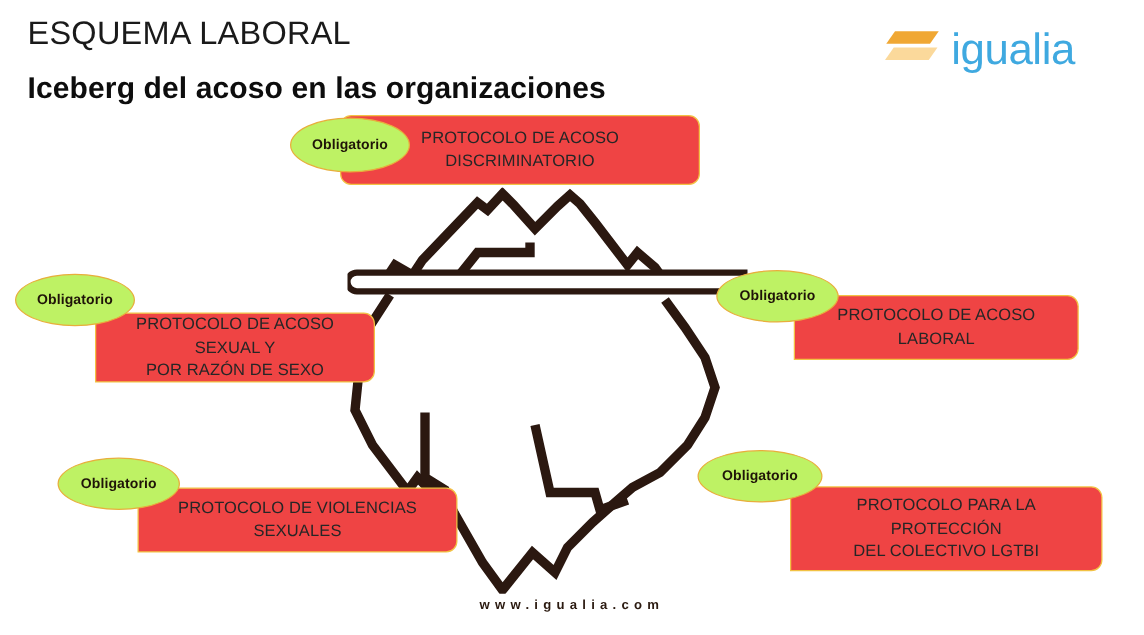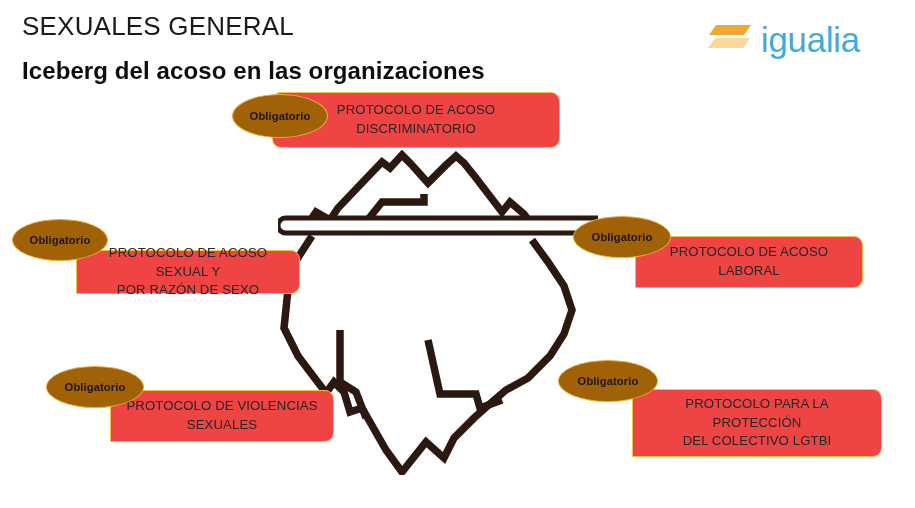--- a/index.html
+++ b/index.html
@@ -89,50 +89,50 @@
     font-size: 13.2px;
     color: #262626;
     line-height: 1.42;
     letter-spacing: 0.1px;
     padding: 0 14px;
     white-space: pre-line;
   }
   .badge {
     position: absolute;
     box-sizing: border-box;
-    background: #a16207;
+    background: #bef264;
     border: 1px solid #E8AE3C;
     border-radius: 50%;
     display: flex;
     align-items: center;
     justify-content: center;
     z-index: 5;
   }
   .badge-text {
     font-size: 11.2px;
     font-weight: bold;
     color: #1f1408;
     letter-spacing: 0.1px;
     white-space: nowrap;
   }
 
   
   #box-top        { left: 272px; top: 92px;  width: 288px; height: 56px;
                     border-radius: 9px; }
   #badge-top      { left: 232px; top: 94px;  width: 96px;  height: 44px; }
 
-  #box-left       { left: 76px;  top: 250px; width: 224px; height: 44px;
+  #box-left       { left: 76px;  top: 250px; width: 224px; height: 56px;
                     border-radius: 0 9px 9px 0; border-left: 1.4px solid #F2C244; justify-content: flex-end; }
   #badge-left     { left: 12px;  top: 219px; width: 96px;  height: 42px; }
 
   #box-right      { left: 635px; top: 236px; width: 228px; height: 52px;
                     border-radius: 0 9px 9px 0; }
   #badge-right    { left: 573px; top: 216px; width: 98px;  height: 42px; }
 
-  #box-bottomleft { left: 110px; top: 390px; width: 224px; height: 52px;
+  #box-bottomleft { left: 110px; top: 390px; width: 256px; height: 52px;
                     border-radius: 0 9px 9px 0; }
   #badge-bl       { left: 46px;  top: 366px; width: 98px;  height: 42px; }
 
   #box-bottomright{ left: 632px; top: 389px; width: 250px; height: 68px;
                     border-radius: 0 9px 9px 0; }
   #badge-br       { left: 558px; top: 360px; width: 100px; height: 42px; }
 
   
   #footer {
     position: absolute;
@@ -145,21 +145,21 @@
     color: #2B1A10;
     letter-spacing: 4.2px;
   }
 </style>
 </head>
 <body>
 
 <div id="slide">
 
   <div id="title-block">
-    <div id="title-line1">SEXUALES GENERAL</div>
+    <div id="title-line1">ESQUEMA LABORAL</div>
     <div id="title-line2">Iceberg del acoso en las organizaciones</div>
   </div>
 
   <div id="logo">
     <svg id="logo-mark" width="44" height="30" viewBox="0 0 44 30">
       <polygon points="8,3 43,3 36,13 1,13" fill="#F0A733"></polygon>
       <polygon points="7,16 42,16 35,26 0,26" fill="#FBD99B"></polygon>
     </svg>
     <span id="logo-text" style="color:#3FA9E0">igualia</span>
   </div>
@@ -231,14 +231,15 @@
   <div class="callout">
     <div id="box-bottomright" class="callout-box">
       <span class="callout-text">PROTOCOLO PARA LA PROTECCIÓN
 DEL COLECTIVO LGTBI</span>
     </div>
     <div id="badge-br" class="badge">
       <span class="badge-text">Obligatorio</span>
     </div>
   </div>
 
+  <div id="footer">www.igualia.com</div>
 
 </div>
 
 </body></html>

